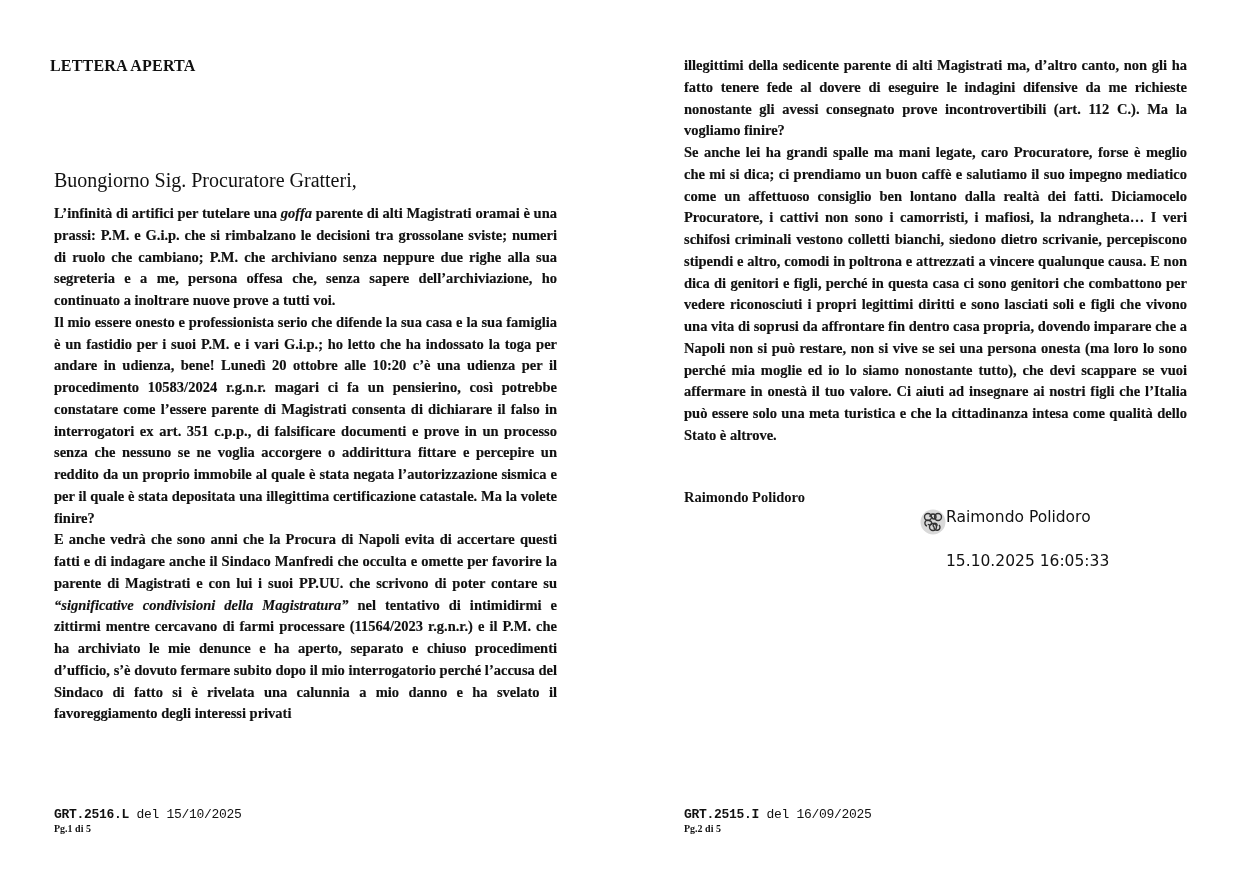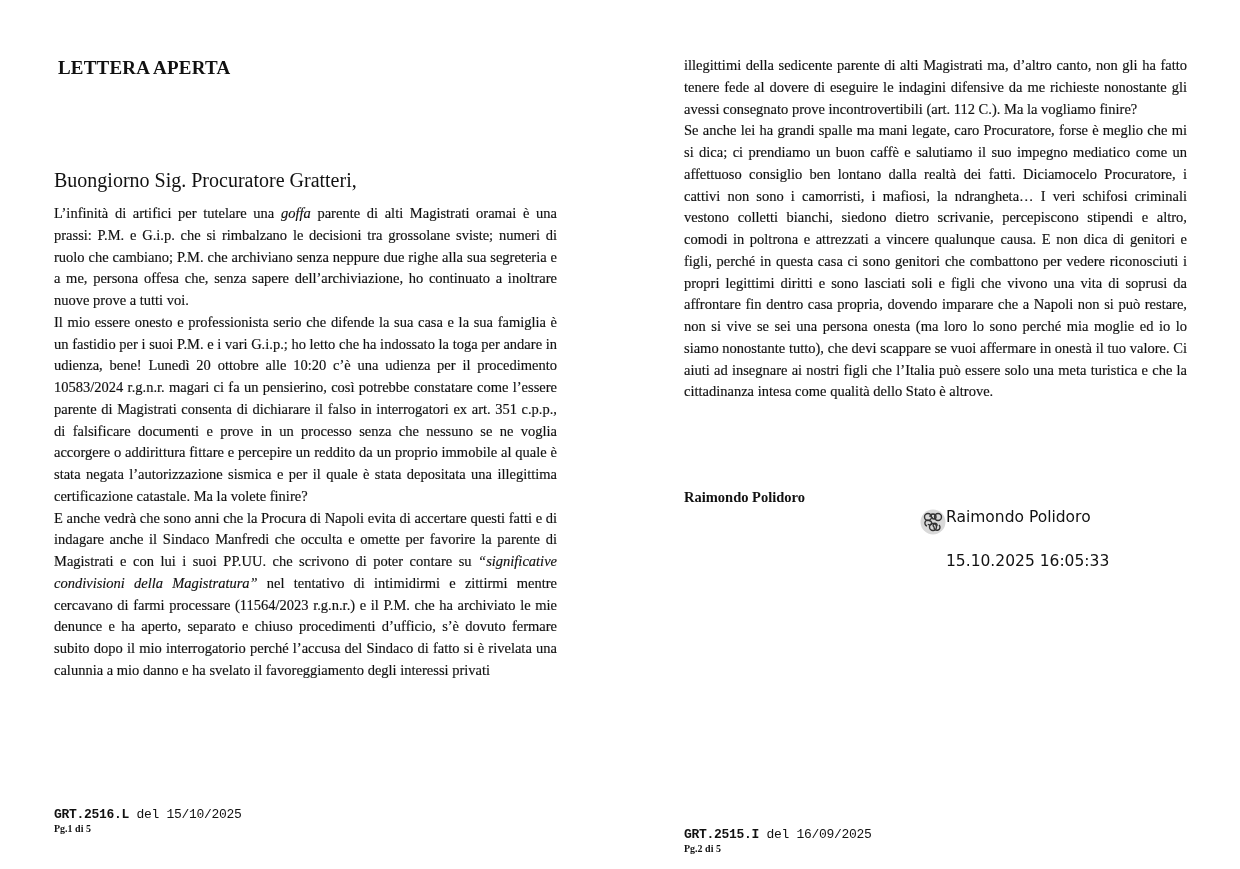--- a/index.html
+++ b/index.html
@@ -1,46 +1,46 @@
 <!DOCTYPE html>
 <html><head>
 <meta charset="utf-8">
 <style>
   html, body { margin:0; padding:0; background:#ffffff; }
   body { width:1240px; height:869px; position:relative; overflow:hidden; color:#111; font-family:"Liberation Serif", "DejaVu Serif", serif; }
   .page { position:absolute; top:0; height:869px; }
   .page-left { left:0; width:620px; }
   .page-right { left:620px; width:620px; }
 
-  .title { position:absolute; left:58px; top:57px; font-size:19px; font-weight:bold; letter-spacing:0.2px; margin:0; }
+  .title { position:absolute; left:50px; top:57px; font-size:16px; font-weight:bold; letter-spacing:0.2px; margin:0; }
   .addressee { position:absolute; left:224px; top:96px; font-size:14.5px; line-height:17px; }
   .addr-line { white-space:nowrap; }
   .addr-line .indent { display:inline-block; width:52px; }
   .b { font-weight:bold; }
 
   .greeting { position:absolute; left:54px; top:169px; font-size:20px; }
 
-  .body-text { position:absolute; font-size:14.5px; line-height:21.75px; text-align:justify; font-weight:400; -webkit-text-stroke:0.15px #111; }
+  .body-text { position:absolute; font-size:14.5px; line-height:21.75px; text-align:justify; font-weight:700; -webkit-text-stroke:0.15px #111; }
   .body-left { left:54px; top:203px; width:503px; }
   .body-right { left:64px; top:55px; width:503px; }
   .body-text p { margin:0; }
   .body-text i { font-style:italic; }
 
   .signature-name { position:absolute; left:64px; top:489px; font-size:14.5px; font-weight:bold; }
   .digital-sig { position:absolute; left:300px; top:508px; display:flex; align-items:flex-start; font-family:"DejaVu Sans", sans-serif; font-size:15.5px; line-height:19px; color:#111; }
   .sig-icon { width:26px; height:26px; margin-top:1px; }
   .sig-text { display:flex; flex-direction:column; }
   .sig-text .sig-date { padding-left:0px;margin-top:25px; }
 
   .footer { position:absolute; top:808px; font-size:12px; line-height:14px; }
   .footer-ref { font-family:Liberation Mono, monospace; font-weight:bold; font-size:13px; letter-spacing:-0.3px; }
   .footer-ref .del { font-weight:normal; }
   .footer-page { font-size:10px; font-weight:bold; }
   .footer-left { left:54px; }
-  .footer-right { left:64px;margin-top:20px; }
+  .footer-right { left:64px; }
   .footer-address { left:275px; }
   .footer-address .addr { font-size:13px; }
   .footer-address .email { font-family:"Liberation Mono", "DejaVu Sans Mono", monospace; font-size:10.5px; font-weight:bold; }
 </style>
 </head>
 <body>
 
 <div class="page page-left">
   <h1 class="title">LETTERA APERTA</h1>
 

